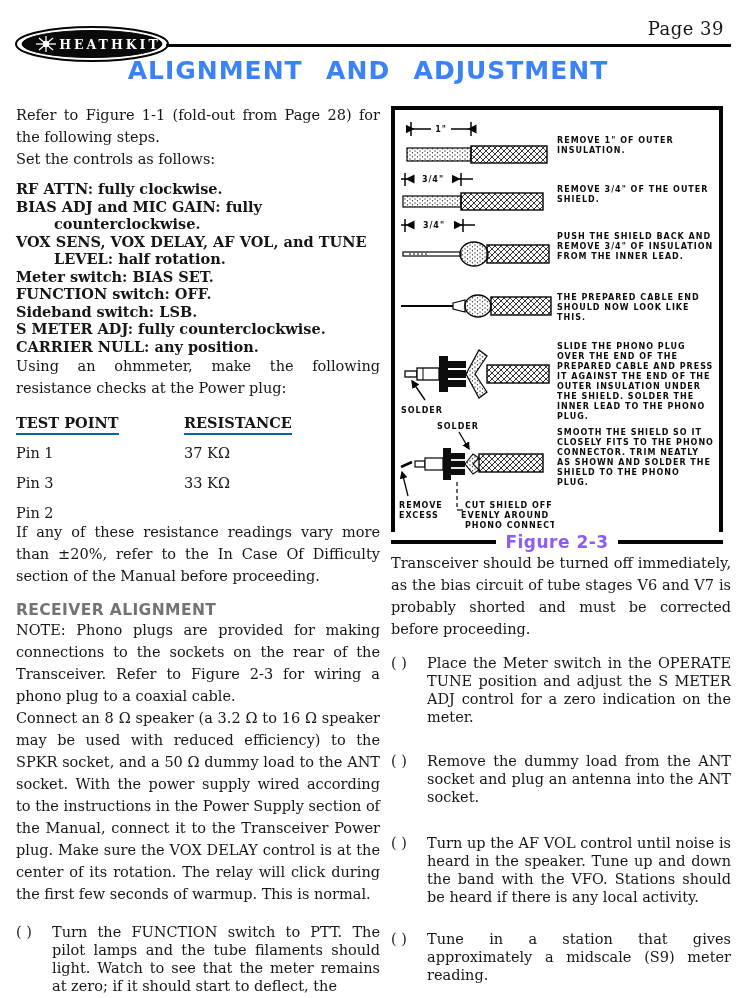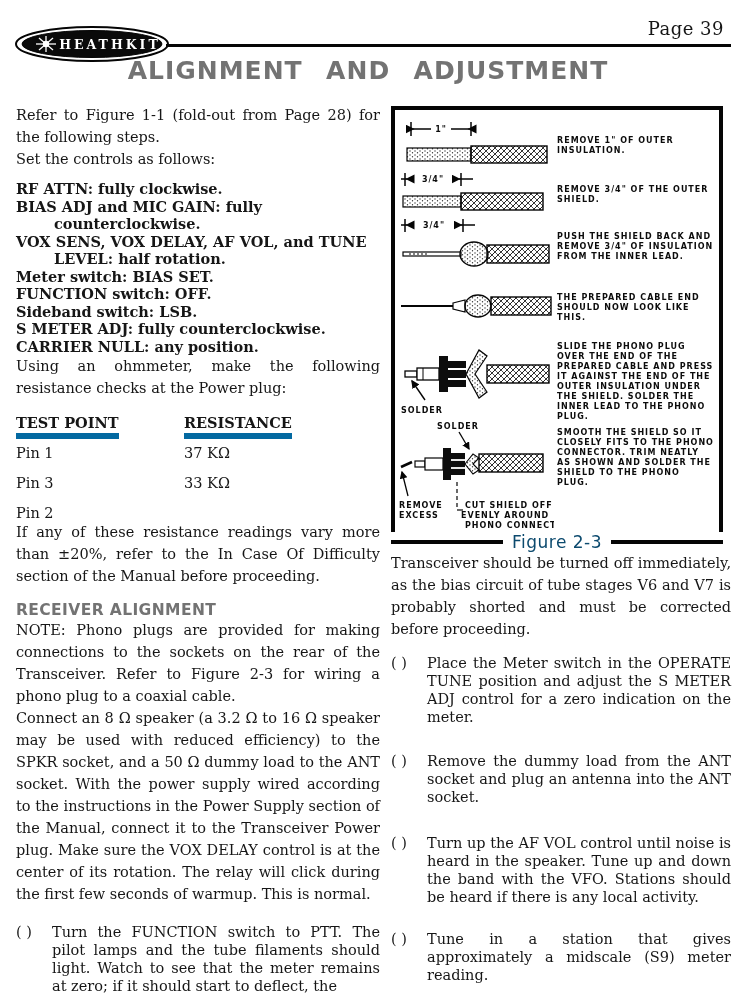--- a/index.html
+++ b/index.html
@@ -7,38 +7,38 @@
     width:736px;height:998px;position:relative;overflow:hidden;
     background:#ffffff;color:#161616;
     font-family:"DejaVu Serif", serif;
   }
   .page-num{position:absolute;top:18px;right:12px;font-size:18px;letter-spacing:0.5px;}
   .logo-wrap{position:absolute;top:24px;left:14px;}
   .top-rule{position:absolute;top:44px;left:166px;right:5px;height:3px;background:#050505;}
   .page-title{
     position:absolute;top:56px;left:0;width:100%;margin:0;text-align:center;
     font-family:"DejaVu Sans", sans-serif;font-weight:bold;font-size:25px;
-    letter-spacing:1px;word-spacing:0.55em;color:#737373;
+    letter-spacing:1px;word-spacing:0.55em;color:#3b82f6;
   }
   .col-left{position:absolute;left:16px;top:104px;width:364px;}
   .col-right{position:absolute;left:391px;top:106px;width:340px;}
   p.body{margin:0;font-size:14.5px;line-height:22px;text-align:justify;}
   .lead{margin-top:26px;}
   .controls{margin-top:10px;font-weight:bold;}
   .control-line{
     font-size:14.5px;line-height:17.5px;text-align:left;
     padding-left:38px;text-indent:-38px;
   }
   .ohm-para{margin-top:20px;}
   .res-table{margin-top:15px;font-size:14.5px;}
   .t-row{display:flex;margin-top:14px;}
   .t-head{margin-top:0;font-weight:bold;}
   .t-c1{width:168px;flex:none;}
   .t-c2{flex:1;}
-  .t-head .t-c1 span,.t-head .t-c2 span{border-bottom:6px solid #0369a1;padding-bottom:2px;}
+  .t-head .t-c1 span,.t-head .t-c2 span{border-bottom:2px solid #0369a1;padding-bottom:2px;}
   .variance{margin-top:17px;}
   .section-heading{
     margin:14px 0 0 0;font-family:"DejaVu Sans", sans-serif;font-weight:bold;
     font-size:15.5px;letter-spacing:0.4px;color:#737373;
   }
   .note-para{margin-top:12px;}
   .connect-para{margin-top:24px;}
   .check-item{display:flex;margin-top:18px;}
   .check-marker{flex:none;width:36px;font-size:14.5px;line-height:18px;}
   .check-text{flex:1;font-size:14.5px;line-height:18px;text-align:justify;}
@@ -49,22 +49,22 @@
   .fig-art{flex:none;width:158px;}
   .fig-cap{
     flex:1;font-family:"DejaVu Sans", sans-serif;font-weight:bold;
     font-size:8px;line-height:10px;letter-spacing:1px;color:#0c0c0c;text-align:left;
     padding-right:2px;
   }
   .fig-row.top .fig-cap{padding-top:8px;}
   .fig-caption-row{display:flex;align-items:center;width:332px;}
   .caption-rule{flex:1;height:4px;background:#050505;}
   .fig-caption-text{
-    padding:0 9px;font-family:"DejaVu Sans", sans-serif;font-weight:normal;
-    font-size:17px;color:#0c4a6e;letter-spacing:0.5px;
+    padding:0 9px;font-family:"DejaVu Sans", sans-serif;font-weight:bold;
+    font-size:17px;color:#8b5cf6;letter-spacing:0.5px;
   }
   .rc-cont{margin-top:22px;margin-left:36px;}
   .rc-item-0{margin-top:14px;}
   .rc-item-1{margin-top:26px;}
   .rc-item-2{margin-top:28px;}
   .rc-item-3{margin-top:24px;}
   svg text.fig-t{
     font-family:"DejaVu Sans", sans-serif;font-weight:bold;font-size:8px;
     letter-spacing:1px;fill:#0c0c0c;
   }

